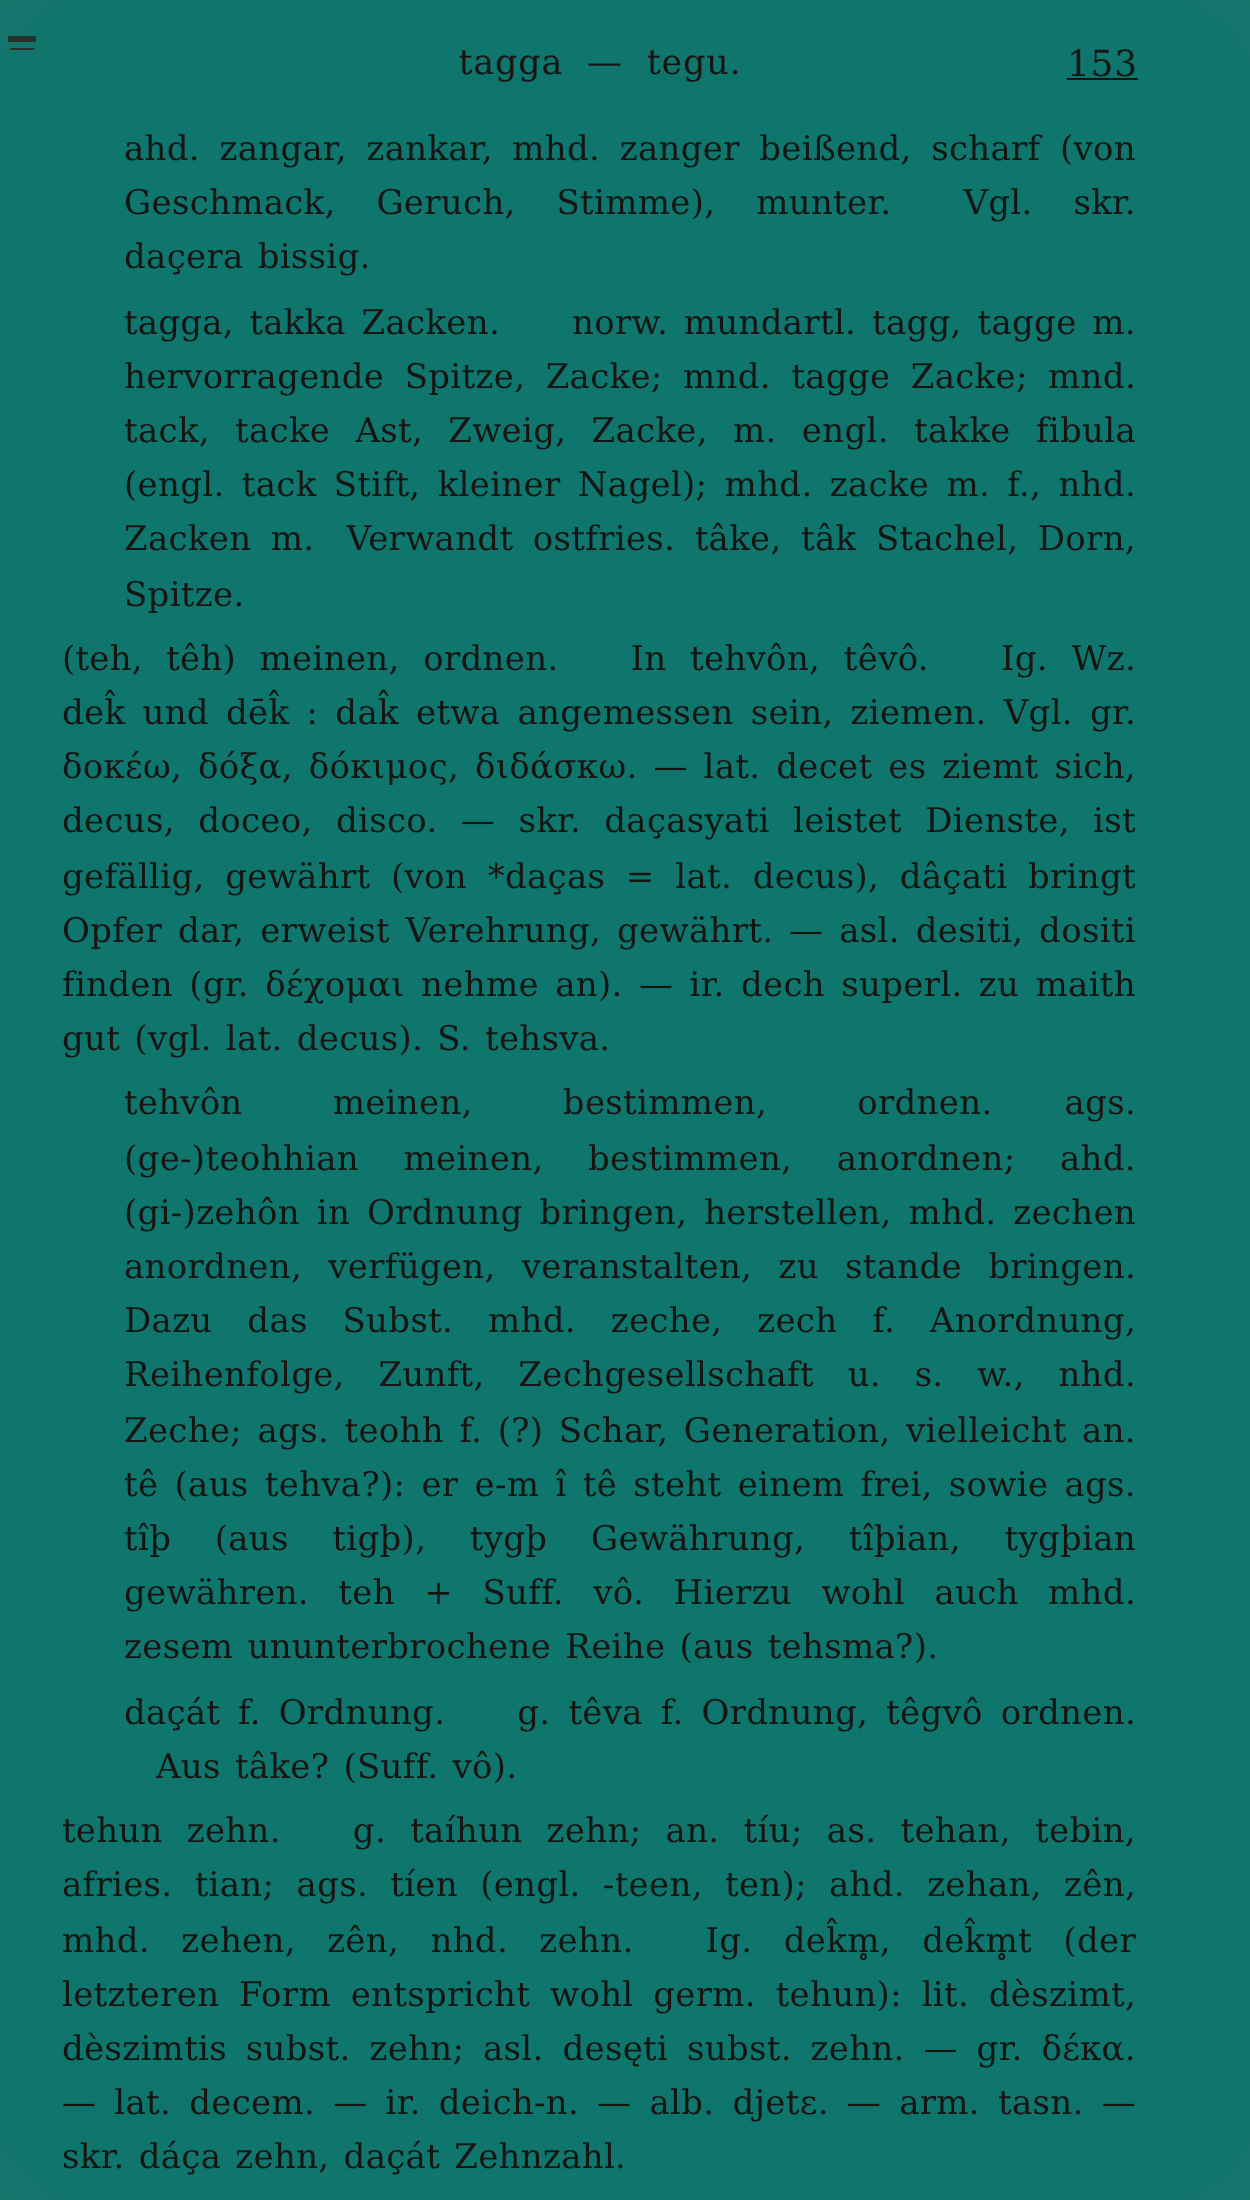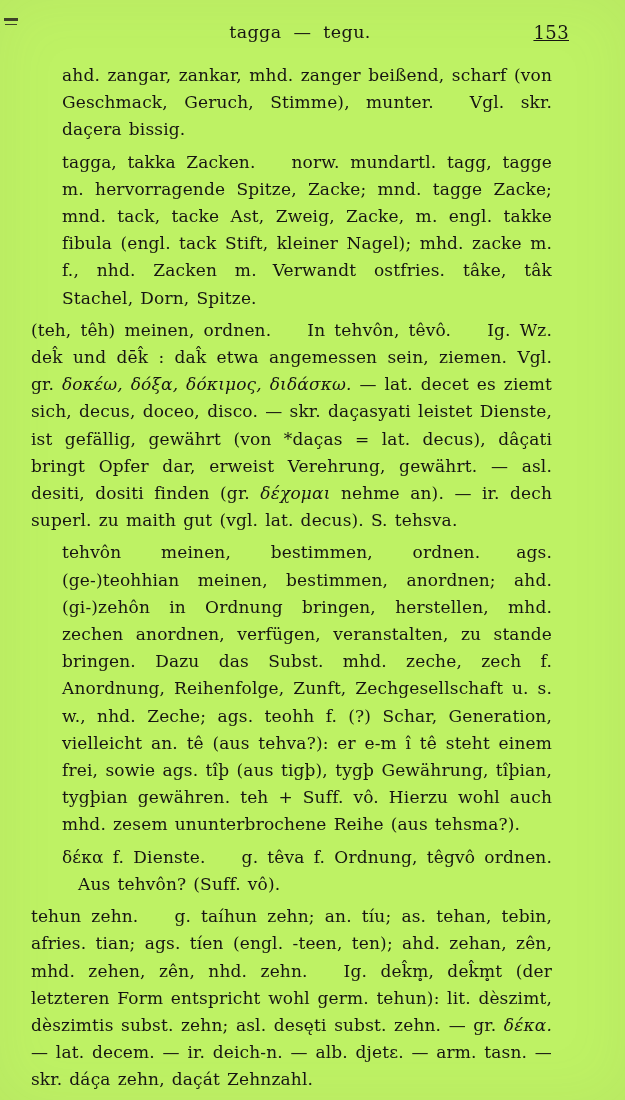--- a/index.html
+++ b/index.html
@@ -5,21 +5,21 @@
   html,body{margin:0;padding:0;}
   body{
     width:625px;height:1100px;
     background:#e9e7e0;
     font-family:"DejaVu Serif","Liberation Serif",serif;
     overflow:hidden;
   }
   .page{
     position:relative;
     width:625px;height:1100px;
-    background:#bef264;
+    background:#0f766e;
     color:#171512;
     box-shadow:inset 0 0 60px rgba(120,110,90,0.08);
   }
   .scan-artifact{
     position:absolute;
     left:4px;top:18px;
     width:14px;height:3px;
     background:#2a2620;
     box-shadow:0 5px 0 -1px #2a2620;
     opacity:.85;
@@ -44,44 +44,44 @@
   .textblock{
     position:absolute;
     left:31px;right:57px;top:62px;bottom:14px;
     font-size:17px;
     line-height:27.2px;
     text-align:justify;
     letter-spacing:.15px;
     word-spacing:1.5px;
   }
   p.entry{
-    margin:0 16px 5px 0;
+    margin:0 0 5px 0;
     padding:0;
   }
   p.entry.indent{
     margin-left:31px;
   }
   .seg-bold{font-weight:normal;letter-spacing:.1px;}
-  .seg-italic{font-style:italic;}
+  .seg-italic{}
   .word-gap{display:inline-block;width:36px;}
   .word-gap.sm{width:16px;}
 </style>
 </head>
 <body>
 
 <div class="page">
   <div class="scan-artifact"></div>
 
   <div class="header">
     <div class="running-title">tagga — tegu.</div>
     <div class="page-number">153</div>
   </div>
 
   <div class="textblock">
       <p class="entry indent"><span class="seg-normal">ahd. zangar, zankar, mhd. zanger beißend, scharf (von Geschmack, Geruch, Stimme), munter.</span><span class="word-gap"></span><span class="seg-normal">Vgl. skr. daçera bissig.</span></p>
       <p class="entry indent"><span class="seg-bold">tagga, takka</span><span class="seg-normal"> Zacken.</span><span class="word-gap"></span><span class="seg-normal">norw. mundartl. tagg, tagge m. hervorragende Spitze, Zacke; mnd. tagge Zacke; mnd. tack, tacke Ast, Zweig, Zacke, m. engl. takke fibula (engl. tack Stift, kleiner Nagel); mhd. zacke m. f., nhd. Zacken m.</span><span class="word-gap sm"></span><span class="seg-normal">Verwandt ostfries. tâke, tâk Stachel, Dorn, Spitze.</span></p>
       <p class="entry"><span class="seg-bold">(teh, têh)</span><span class="seg-normal"> meinen, ordnen.</span><span class="word-gap"></span><span class="seg-normal">In tehvôn, têvô.</span><span class="word-gap"></span><span class="seg-normal">Ig. Wz. dek̂ und dēk̂ : dak̂ etwa angemessen sein, ziemen. Vgl. gr. </span><span class="seg-italic">δοκέω, δόξα, δόκιμος, διδάσκω.</span><span class="seg-normal"> — lat. decet es ziemt sich, decus, doceo, disco. — skr. daçasyati leistet Dienste, ist gefällig, gewährt (von *daças = lat. decus), dâçati bringt Opfer dar, erweist Verehrung, gewährt. — asl. desiti, dositi finden (gr. </span><span class="seg-italic">δέχομαι</span><span class="seg-normal"> nehme an). — ir. dech superl. zu maith gut (vgl. lat. decus). S. tehsva.</span></p>
       <p class="entry indent"><span class="seg-bold">tehvôn</span><span class="seg-normal"> meinen, bestimmen, ordnen.</span><span class="word-gap"></span><span class="seg-normal">ags. (ge-)teohhian meinen, bestimmen, anordnen; ahd. (gi-)zehôn in Ordnung bringen, herstellen, mhd. zechen anordnen, verfügen, veranstalten, zu stande bringen. Dazu das Subst. mhd. zeche, zech f. Anordnung, Reihenfolge, Zunft, Zechgesellschaft u. s. w., nhd. Zeche; ags. teohh f. (?) Schar, Generation, vielleicht an. tê (aus tehva?): er e-m î tê steht einem frei, sowie ags. tîþ (aus tigþ), tygþ Gewährung, tîþian, tygþian gewähren. teh + Suff. vô. Hierzu wohl auch mhd. zesem ununterbrochene Reihe (aus tehsma?).</span></p>
-      <p class="entry indent"><span class="seg-bold">δέκα</span><span class="seg-normal"> f. Dienste.</span><span class="word-gap"></span><span class="seg-normal">g. têva f. Ordnung, têgvô ordnen.</span><span class="word-gap sm"></span><span class="seg-normal">Aus tehvôn? (Suff. vô).</span></p>
+      <p class="entry indent"><span class="seg-bold">daçát</span><span class="seg-normal"> f. Ordnung.</span><span class="word-gap"></span><span class="seg-normal">g. têva f. Ordnung, têgvô ordnen.</span><span class="word-gap sm"></span><span class="seg-normal">Aus tâke? (Suff. vô).</span></p>
       <p class="entry"><span class="seg-bold">tehun</span><span class="seg-normal"> zehn.</span><span class="word-gap"></span><span class="seg-normal">g. taíhun zehn; an. tíu; as. tehan, tebin, afries. tian; ags. tíen (engl. -teen, ten); ahd. zehan, zên, mhd. zehen, zên, nhd. zehn.</span><span class="word-gap"></span><span class="seg-normal">Ig. dek̂m̥, dek̂m̥t (der letzteren Form entspricht wohl germ. tehun): lit. dèszimt, dèszimtis subst. zehn; asl. desęti subst. zehn. — gr. </span><span class="seg-italic">δέκα.</span><span class="seg-normal"> — lat. decem. — ir. deich-n. — alb. djetɛ. — arm. tasn. — skr. dáça zehn, daçát Zehnzahl.</span></p>
       <p class="entry indent"><span class="word-gap"></span></p>
     </div>
 </div>
 
 </body></html>

